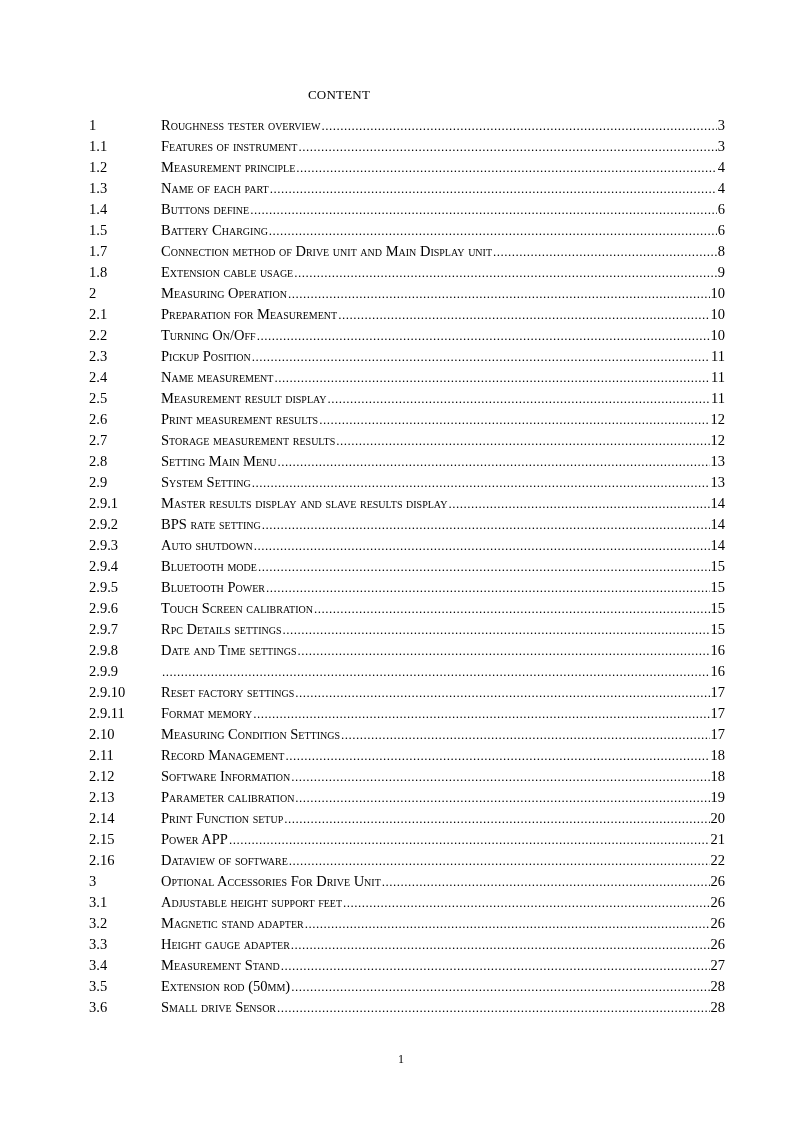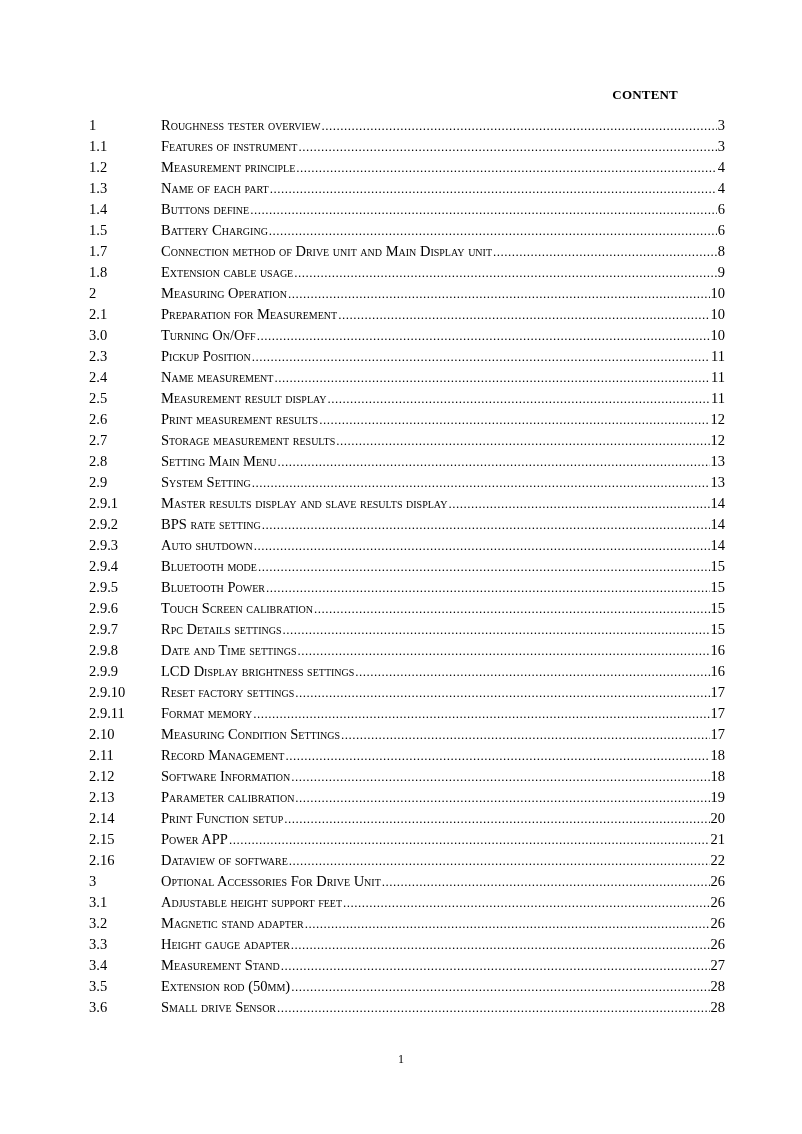--- a/index.html
+++ b/index.html
@@ -1,19 +1,19 @@
 <!DOCTYPE html>
 <html><head>
   <meta charset="utf-8">
   <style>
     html, body { margin: 0; padding: 0; background: #ffffff; }
     body { width: 802px; height: 1134px; position: relative; overflow: hidden;
            font-family: "Liberation Serif", "DejaVu Serif", serif; color: #000; }
-    .title { position: absolute; top: 87px; left: 0; width: 678px; text-align: right;
-             font-size: 13px; font-variant: small-caps; letter-spacing: 0.2px; font-weight: bold; }
+    .title { position: absolute; top: 87px; left: 0; width: 678px; text-align: center;
+             font-size: 13px; font-variant: small-caps; letter-spacing: 0.2px; }
     .toc { position: absolute; top: 115px; left: 89px; width: 636px; }
     .row { height: 21px; display: flex; align-items: baseline; font-size: 14.5px; line-height: 21px; }
     .num { width: 72px; flex: 0 0 72px; }
     .text { font-variant: small-caps; white-space: nowrap; }
     .leader { flex: 1 1 auto; overflow: hidden; white-space: nowrap; margin: 0 1px; font-size: 13px; }
     .leader::before { content: "..........................................................................................................................................................................................................................................................................................."; letter-spacing: 0.5px; }
     .page { flex: 0 0 auto; text-align: right; }
     .footer { position: absolute; top: 1052px; left: 0; width: 802px; text-align: center; font-size: 12px; }
   </style>
 </head>
@@ -76,21 +76,21 @@
     <span class="leader"></span>
     <span class="page">10</span>
   </div>
     <div class="row">
     <span class="num">2.1</span>
     <span class="text">Preparation for Measurement</span>
     <span class="leader"></span>
     <span class="page">10</span>
   </div>
     <div class="row">
-    <span class="num">3.0</span>
+    <span class="num">2.2</span>
     <span class="text">Turning On/Off</span>
     <span class="leader"></span>
     <span class="page">10</span>
   </div>
     <div class="row">
     <span class="num">2.3</span>
     <span class="text">Pickup Position</span>
     <span class="leader"></span>
     <span class="page">11</span>
   </div>
@@ -173,21 +173,20 @@
     <span class="page">15</span>
   </div>
     <div class="row">
     <span class="num">2.9.8</span>
     <span class="text">Date and Time settings</span>
     <span class="leader"></span>
     <span class="page">16</span>
   </div>
     <div class="row">
     <span class="num">2.9.9</span>
-    <span class="text">LCD Display brightness settings</span>
     <span class="leader"></span>
     <span class="page">16</span>
   </div>
     <div class="row">
     <span class="num">2.9.10</span>
     <span class="text">Reset factory settings</span>
     <span class="leader"></span>
     <span class="page">17</span>
   </div>
     <div class="row">

